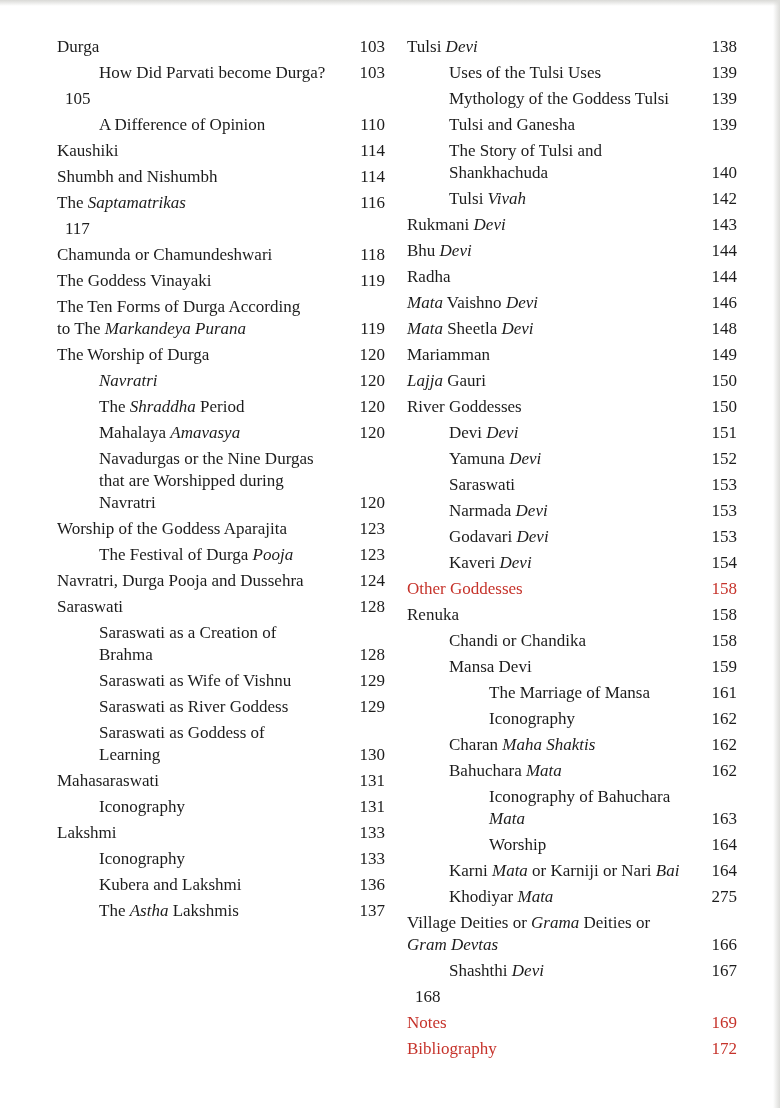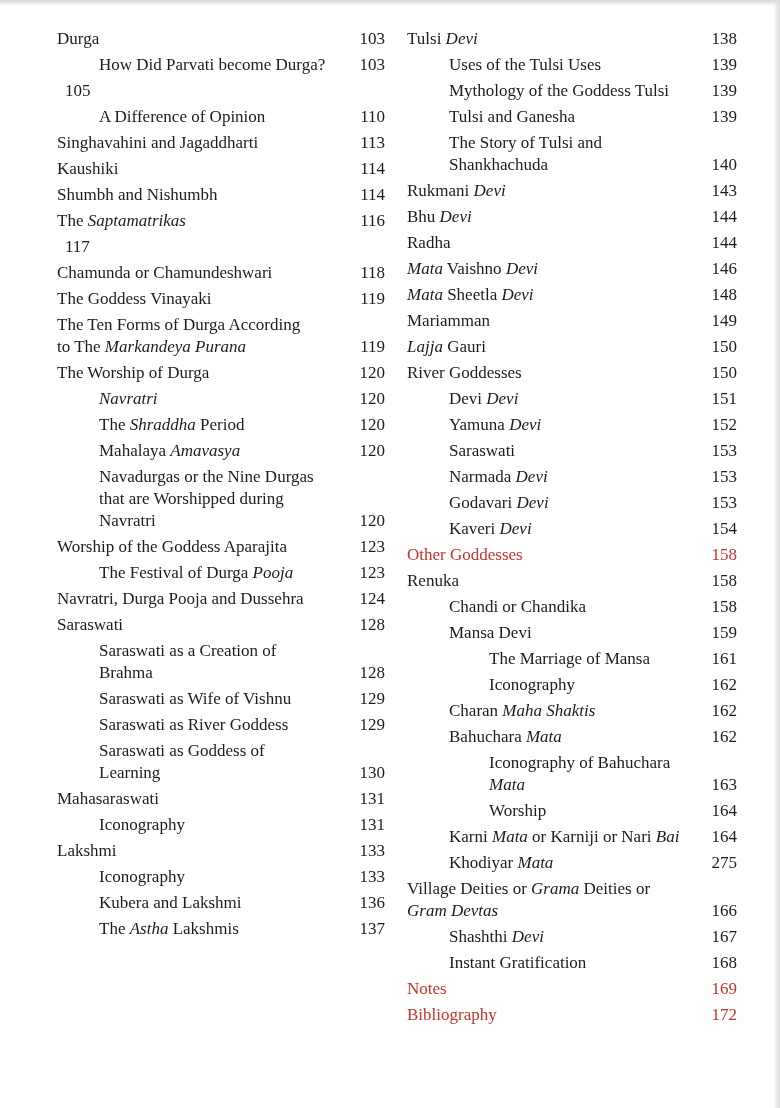--- a/index.html
+++ b/index.html
@@ -33,20 +33,21 @@
   .scan-edge-right {
     position: absolute;
     top: 0; right: 0;
     width: 7px; height: 100%;
     background: linear-gradient(to left, #dcdcd9, rgba(220,220,217,0));
     pointer-events: none;
   }
   .columns {
     display: flex;
     padding: 28px 0 0 57px;
+    margin-top: 8px;
   }
   .col { flex: none; }
   .col-left  { width: 328px; margin-right: 22px; }
   .col-right { width: 330px; }
 
   .toc-entry {
     display: flex;
     justify-content: space-between;
     align-items: flex-end;
     font-size: 17px;
@@ -84,24 +85,20 @@
           <span class="toc-page">103</span>
         </div>
         <div class="toc-entry level-1">
           <span class="toc-page">105</span>
         </div>
         <div class="toc-entry level-1">
           <span class="toc-title"><span>A Difference of Opinion</span></span>
           <span class="toc-page">110</span>
         </div>
         <div class="toc-entry level-0">
-          <span class="toc-title"><span>Singhavahini and Jagaddharti</span></span>
-          <span class="toc-page">113</span>
-        </div>
-        <div class="toc-entry level-0">
           <span class="toc-title"><span>Kaushiki</span></span>
           <span class="toc-page">114</span>
         </div>
         <div class="toc-entry level-0">
           <span class="toc-title"><span>Shumbh and Nishumbh</span></span>
           <span class="toc-page">114</span>
         </div>
         <div class="toc-entry level-0">
           <span class="toc-title"><span>The </span><span class="it">Saptamatrikas</span></span>
           <span class="toc-page">116</span>
@@ -211,20 +208,24 @@
           <span class="toc-title"><span>Mythology of the Goddess Tulsi</span></span>
           <span class="toc-page">139</span>
         </div>
         <div class="toc-entry level-1">
           <span class="toc-title"><span>Tulsi and Ganesha</span></span>
           <span class="toc-page">139</span>
         </div>
         <div class="toc-entry level-1">
           <span class="toc-title"><span>The Story of Tulsi and</span><br><span>Shankhachuda</span></span>
           <span class="toc-page">140</span>
+        </div>
+        <div class="toc-entry level-1">
+          <span class="toc-title"><span>Tulsi </span><span class="it">Vivah</span></span>
+          <span class="toc-page">142</span>
         </div>
         <div class="toc-entry level-0">
           <span class="toc-title"><span>Rukmani </span><span class="it">Devi</span></span>
           <span class="toc-page">143</span>
         </div>
         <div class="toc-entry level-0">
           <span class="toc-title"><span>Bhu </span><span class="it">Devi</span></span>
           <span class="toc-page">144</span>
         </div>
         <div class="toc-entry level-0">
@@ -325,21 +326,20 @@
         </div>
         <div class="toc-entry level-0">
           <span class="toc-title"><span>Village Deities or </span><span class="it">Grama</span><span> Deities or</span><br><span class="it">Gram Devtas</span></span>
           <span class="toc-page">166</span>
         </div>
         <div class="toc-entry level-1">
           <span class="toc-title"><span>Shashthi </span><span class="it">Devi</span></span>
           <span class="toc-page">167</span>
         </div>
         <div class="toc-entry level-1">
-          <span class="toc-title"><span>Instant Gratification</span></span>
           <span class="toc-page">168</span>
         </div>
         <div class="toc-entry level-0 red">
           <span class="toc-title"><span>Notes</span></span>
           <span class="toc-page">169</span>
         </div>
         <div class="toc-entry level-0 red">
           <span class="toc-title"><span>Bibliography</span></span>
           <span class="toc-page">172</span>
         </div>

